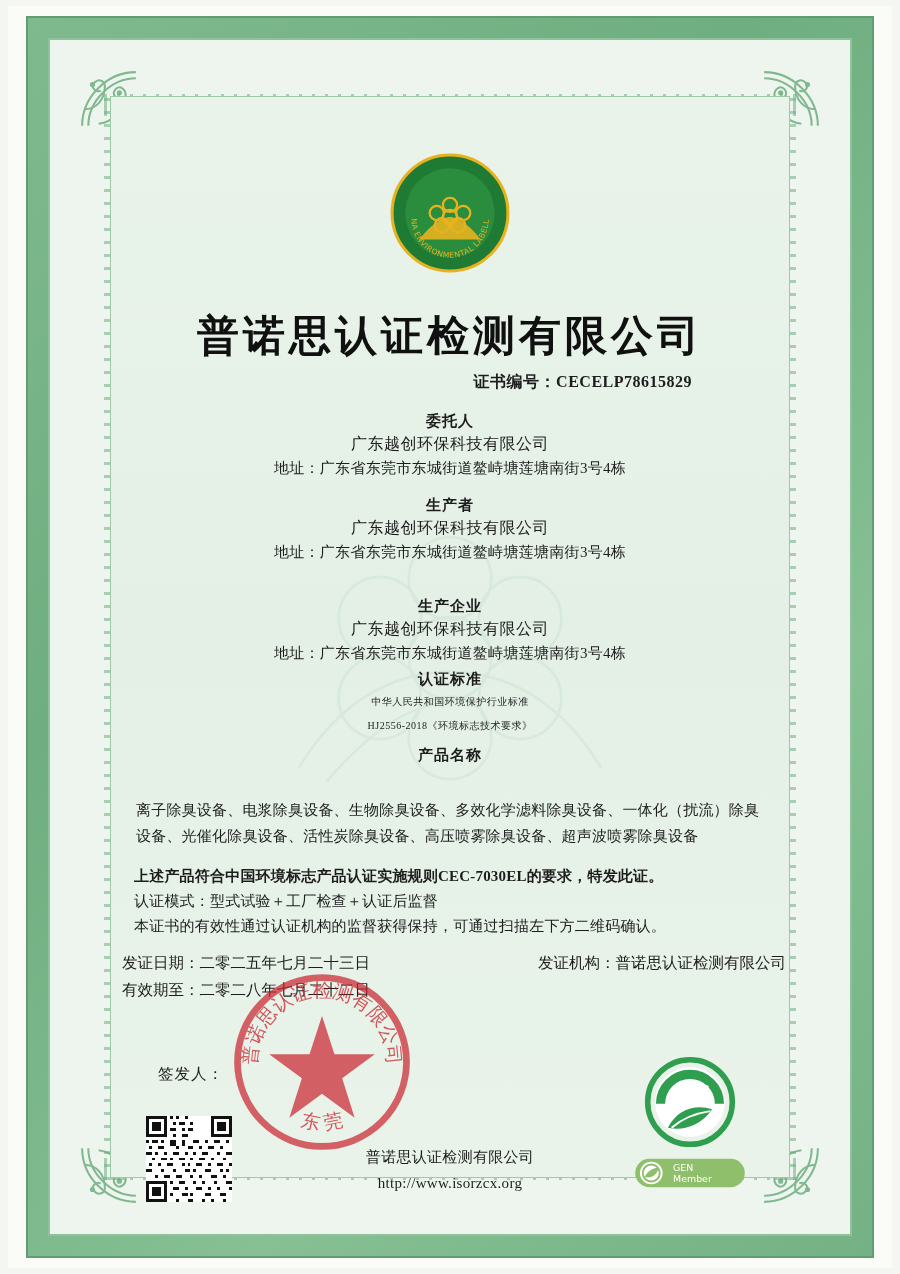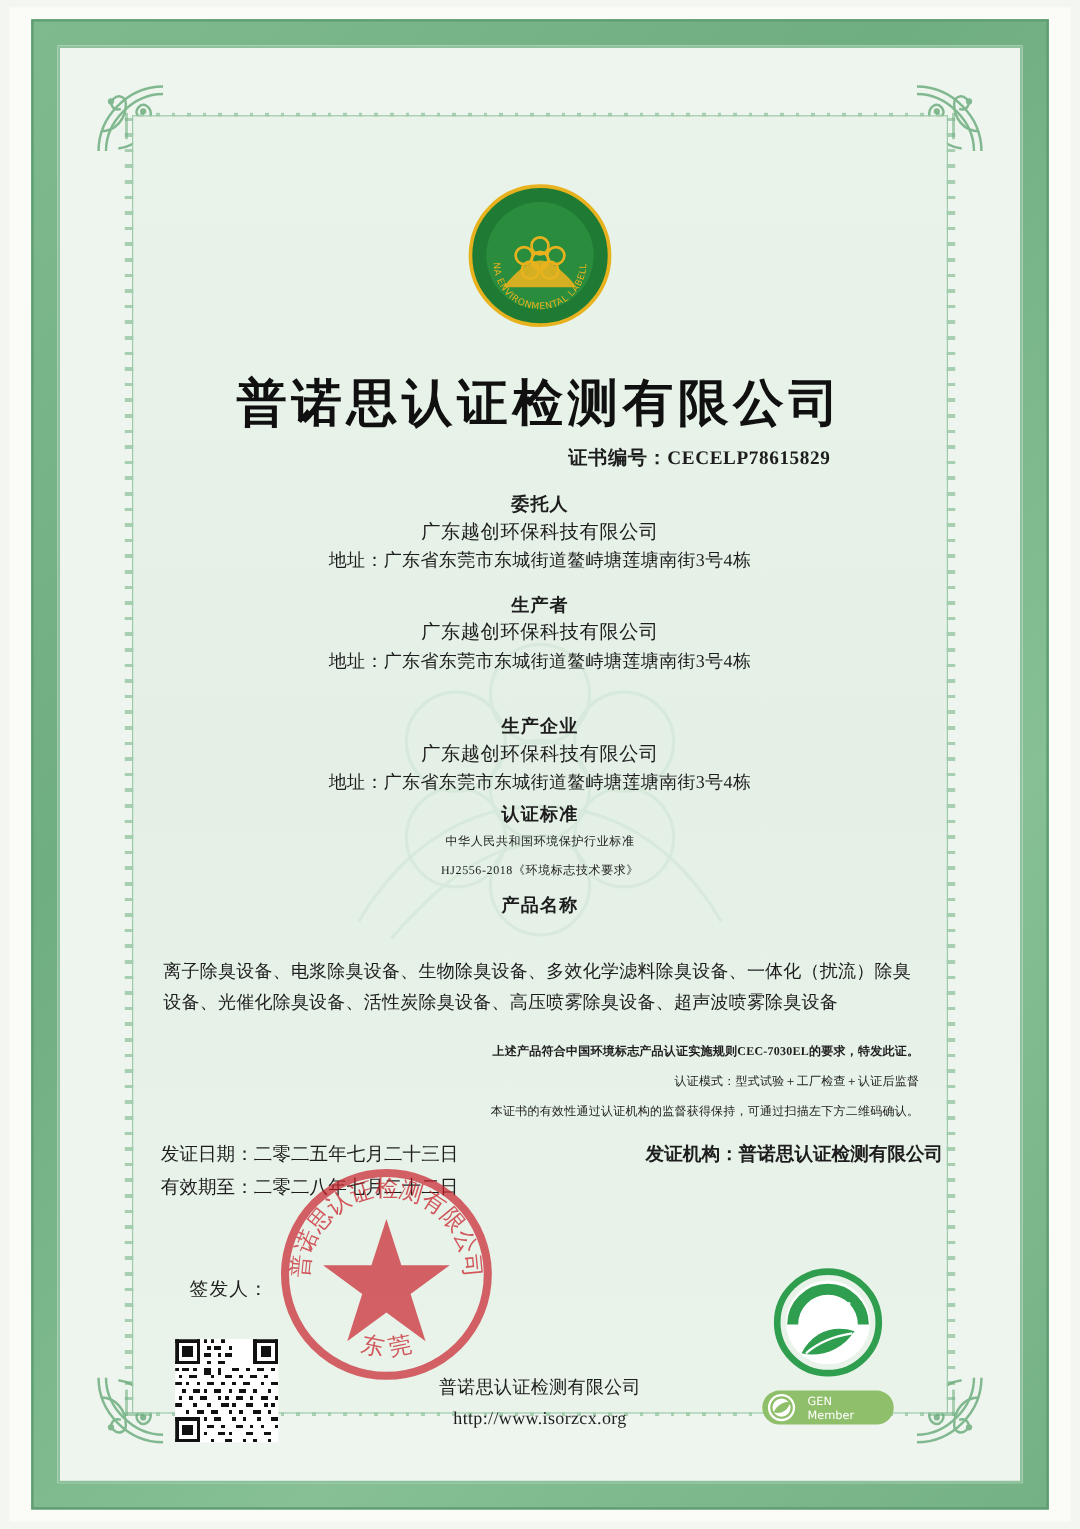--- a/index.html
+++ b/index.html
@@ -146,46 +146,45 @@
     line-height: 26px;
     text-align: left;
     padding: 0 18px;
     letter-spacing: .2px;
     margin-top: 31px;
   }
 
   .para {
     position: absolute;
     left: 16px; right: 16px;
-    text-align: right;
-    font-size: 10px;
+    text-align: left;
+    font-size: 15px;
     line-height: 25px;
     letter-spacing: .2px;
   }
   .para.p1 { top: 760px; font-weight: bold; }
   .para.p2 { top: 785px; }
   .para.p3 { top: 810px; }
 
   .dates {
     position: absolute;
-    left: 16px;
+    left: 4px;
     top: 845px;
     text-align: left;
     font-size: 15.5px;
     line-height: 27px;
   }
   .issuer {
     position: absolute;
     left: 420px;
     top: 845px;
     width: 260px;
     text-align: left;
     font-size: 15.5px;
     line-height: 27px;
-    font-weight: bold;
   }
   .signer {
     position: absolute;
     left: 40px;
     top: 960px;
     font-size: 15.5px;
     letter-spacing: 1px;
   }
 
   

